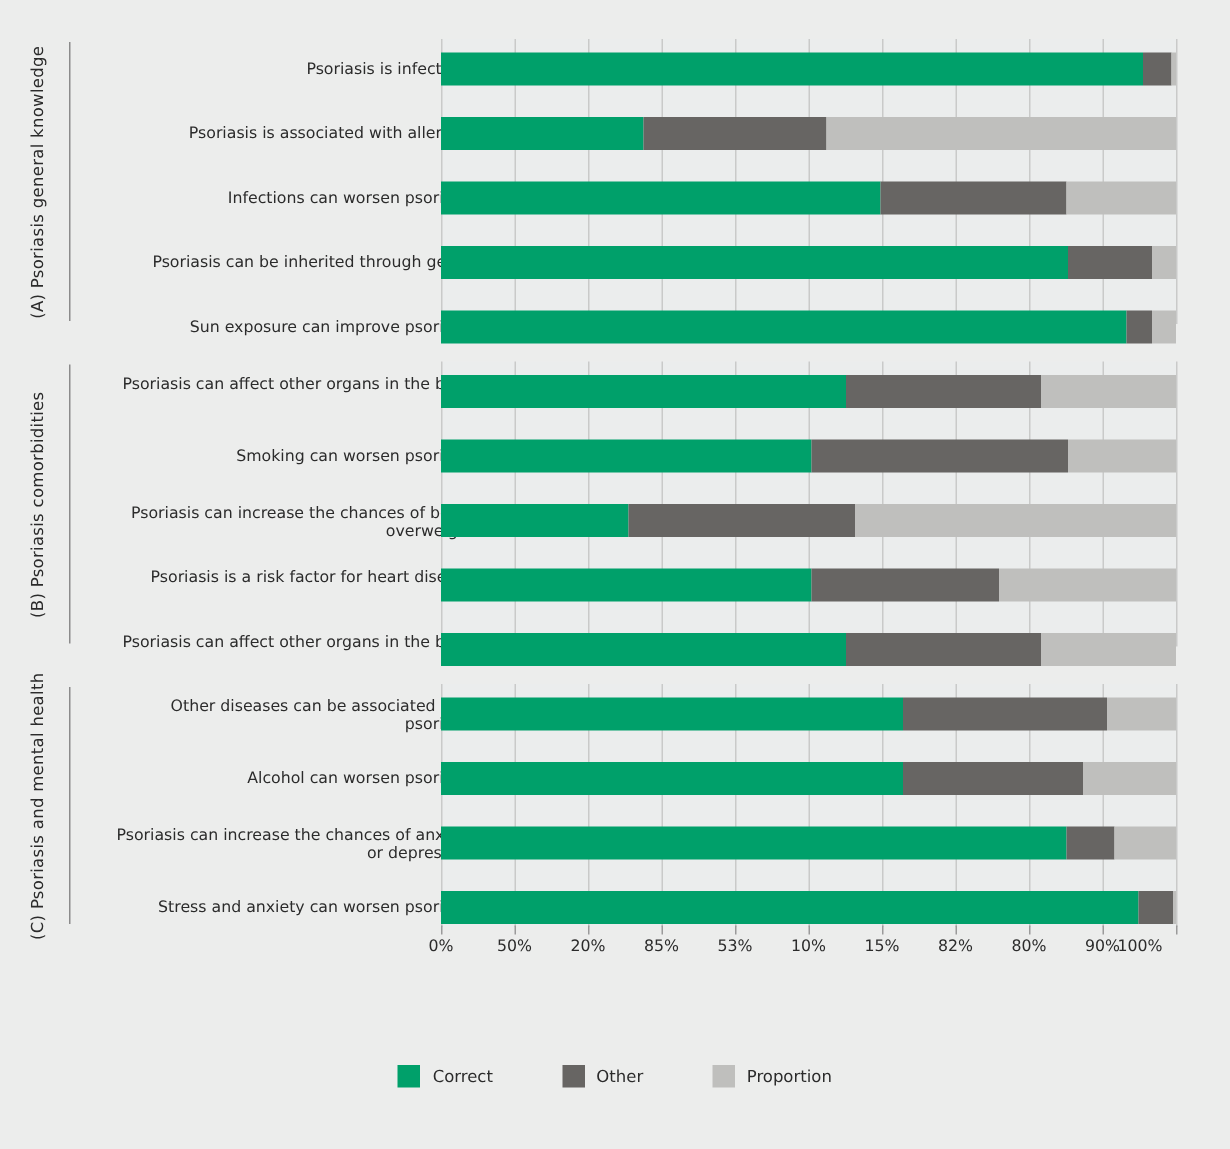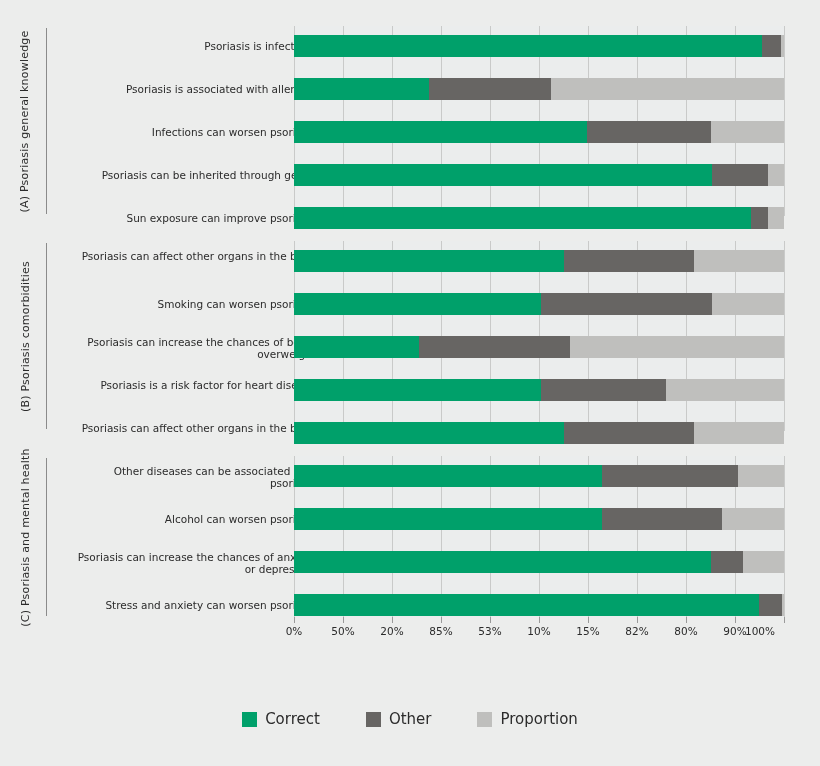--- a/index.html
+++ b/index.html
@@ -151,21 +151,21 @@
     display: flex;
     align-items: center;
     gap: 8px;
   }
   .legend-swatch {
     width: 15px;
     height: 15px;
     display: block;
   }
   .legend-text {
-    font-size: 15px;
+    font-size: 11px;
     color: #2b2b2b;
   }
 </style>
 </head>
 <body>
 
 <div id="chart-root">
 
   <div class="panel-group" id="group-A" style="top:26px;height:190px;">
     <div class="group-axis-label">

